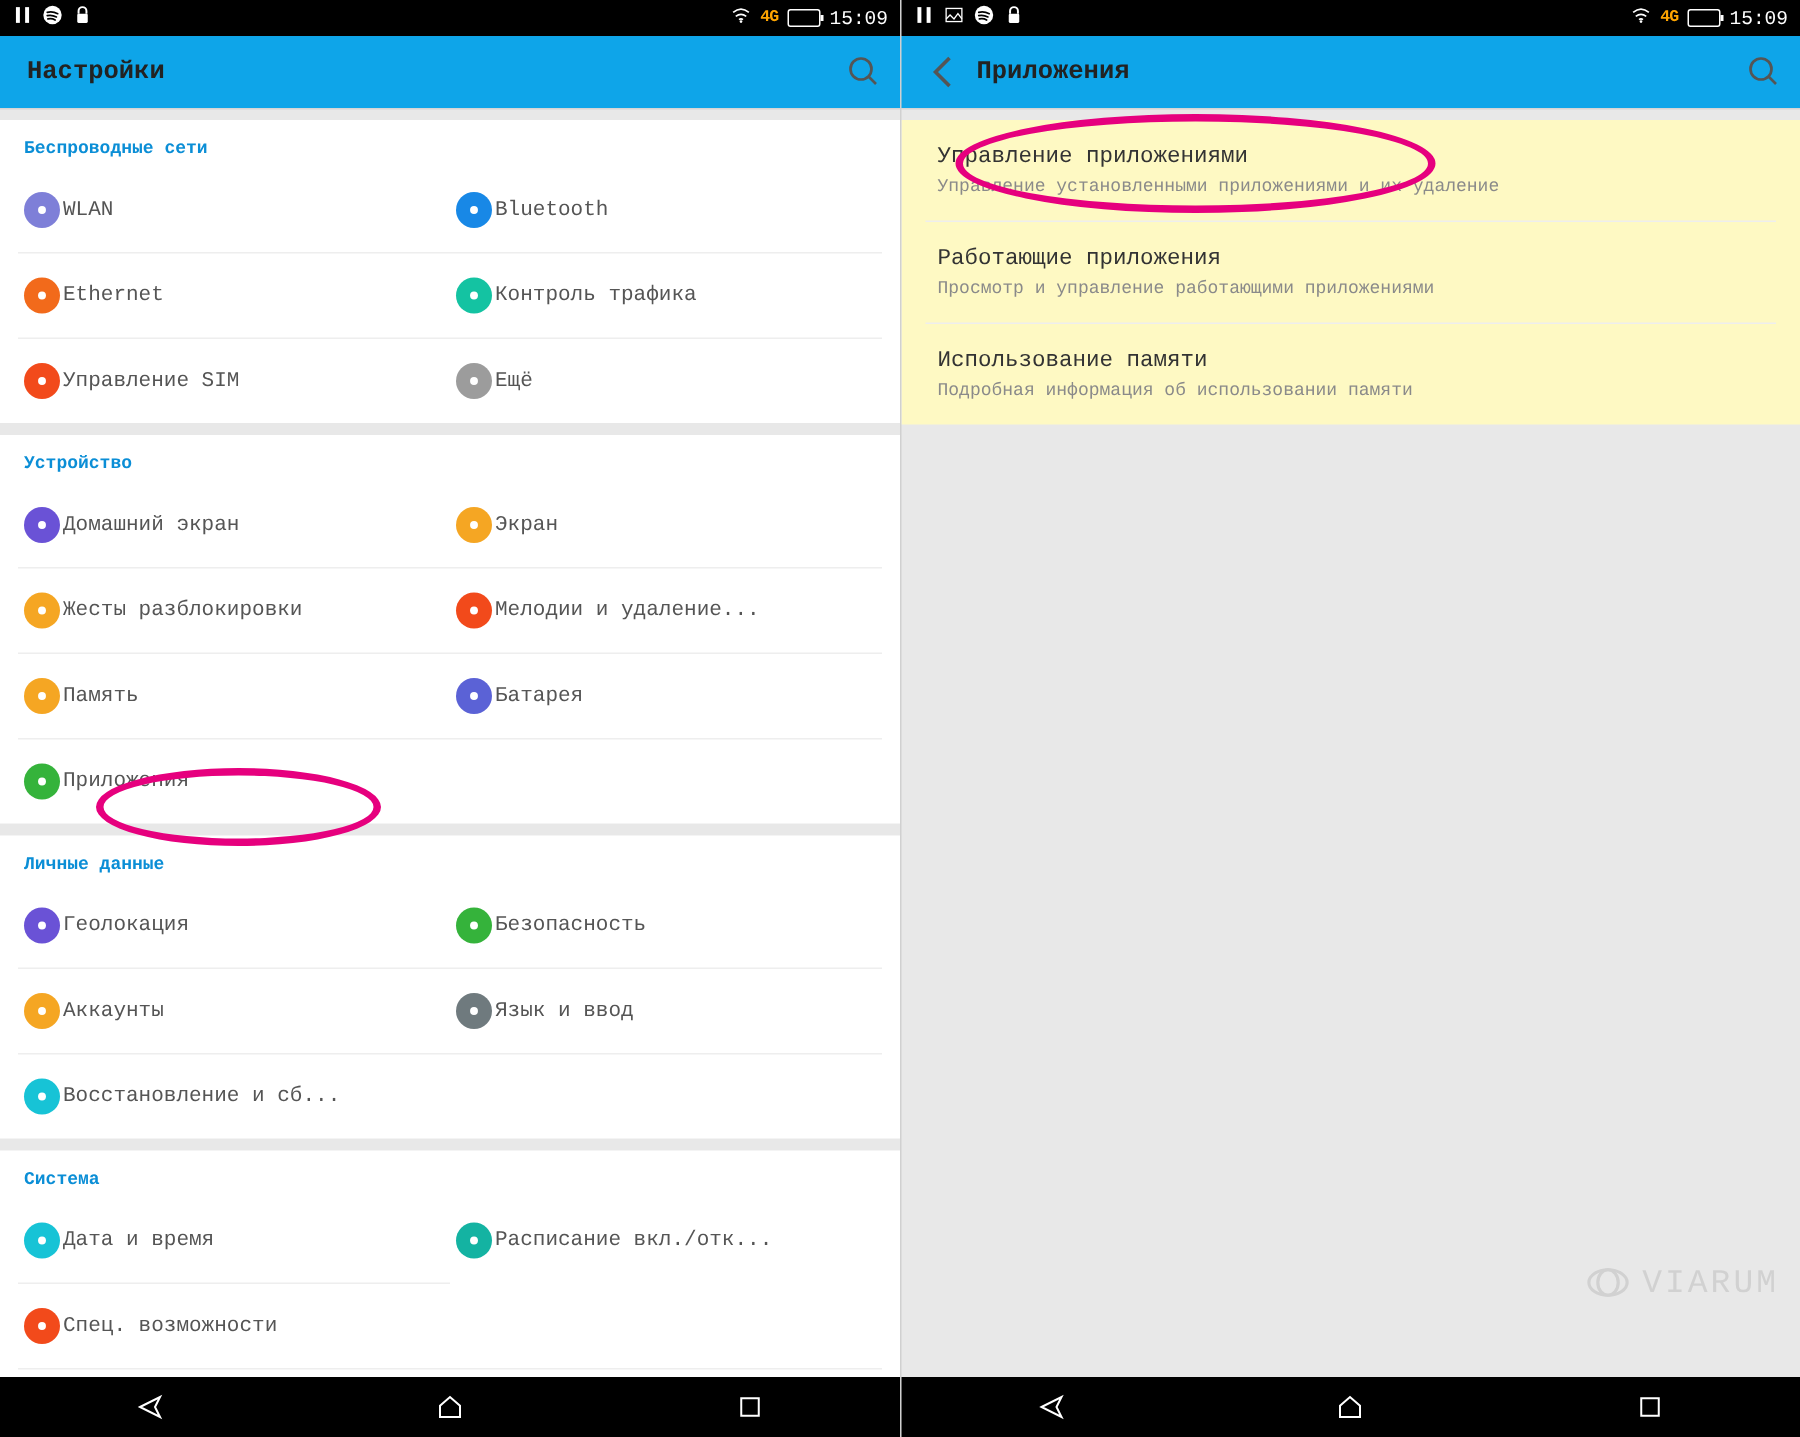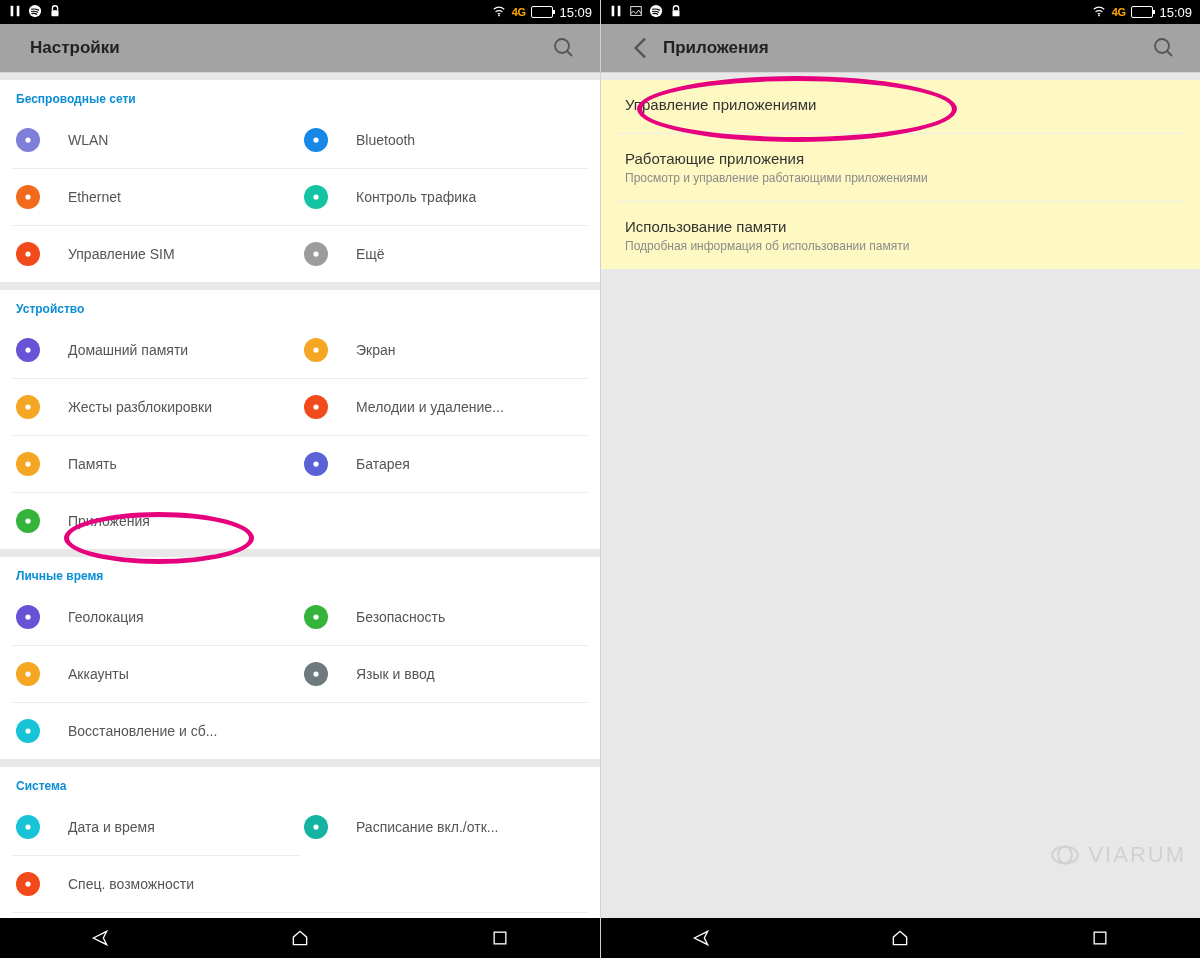--- a/index.html
+++ b/index.html
@@ -1,43 +1,43 @@
 <!DOCTYPE html>
 <html><head>
 <meta charset="utf-8">
 <style>
   * { box-sizing: border-box; margin: 0; padding: 0; }
   html, body { width: 1200px; height: 958px; font-family: "Helvetica Neue", Arial, sans-serif; background:#e8e8e8; overflow:hidden; }
-  .root { display:flex; width:1200px; height:847px; }
+  .root { display:flex; width:1200px; height:847px;font-family:Liberation Mono, monospace; }
   .pane { width:600px; height:958px; position:relative; display:flex; flex-direction:column; background:#e8e8e8; }
   .pane + .pane { border-left:1px solid #d0d0d0; }
 
   
   .statusbar { height:24px; background:#000; color:#fff; display:flex; align-items:center; padding:0 8px; font-size:12px; justify-content:space-between; }
   .statusbar .left, .statusbar .right { display:flex; align-items:center; gap:6px; }
   .statusbar svg { width:14px; height:14px; fill:#fff; }
   .statusbar .net { color:#ffa500; font-weight:bold; font-size:11px; letter-spacing:-0.5px; }
   .statusbar .batt { width:22px; height:12px; border:1px solid #fff; border-radius:2px; position:relative; }
   .statusbar .batt::after { content:""; position:absolute; right:-3px; top:3px; width:2px; height:4px; background:#fff; }
   .statusbar .batt .fill { background:#fff; height:100%; width:85%; }
   .statusbar .time { font-size:13px; font-weight:500; }
 
   
-  .appbar { height:48px; background:#a3a3a3; display:flex; align-items:center; padding:0 24px; box-shadow:0 1px 0 rgba(0,0,0,0.08); position:relative; z-index:2; }
+  .appbar { height:48px; background:#0ea5e9; display:flex; align-items:center; padding:0 12px; box-shadow:0 1px 0 rgba(0,0,0,0.08); position:relative; z-index:2; }
   .appbar .back { width:32px; display:flex; align-items:center; justify-content:center; }
   .appbar .title { font-size:17px; font-weight:600; color:#222; padding-left:6px; }
   .appbar .search { margin-left:auto; width:24px; height:24px; }
   .appbar svg { stroke:#555; fill:none; stroke-width:1.8; }
 
   
   .content { flex:1; overflow:hidden; position:relative; }
   .card { margin:8px 0 0 0; background:#fff; padding:0 12px; }
   .section-title { color:#0b8ed6; font-size:12px; font-weight:600; padding:12px 4px 6px; }
   .grid { display:flex; flex-wrap:wrap; }
-  .item { width:50%; display:flex; align-items:center; gap:28px; padding:16px 4px; border-top:1px solid #eee; }
+  .item { width:50%; display:flex; align-items:center; gap:2px; padding:16px 4px; border-top:1px solid #eee; }
   .item.full { width:100%; }
   .item .icon { width:24px; height:24px; border-radius:50%; display:flex; align-items:center; justify-content:center; color:#fff; flex-shrink:0; }
   .item .icon svg { width:14px; height:14px; fill:#fff; }
   .item .label { font-size:14px; color:#555; white-space:nowrap; overflow:hidden; text-overflow:ellipsis; }
   .grid .item:nth-child(-n+2){ border-top:none; }
   .grid .item:nth-child(1):last-child{ border-top:none; }
 
   
   .list { background:#fef9c3; margin-top:8px; padding:0 16px; }
   .row { padding:16px 8px; border-bottom:1px solid #eee; }
@@ -157,21 +157,21 @@
         </div>
         <div class="card">
           <div class="section-title">Устройство</div>
           <div class="grid">
             <div class="item">
               <span class="icon" style="background: rgb(106, 82, 214);">
                 <svg viewBox="0 0 16 16">
                   <circle cx="8" cy="8" r="3"></circle>
                 </svg>
               </span>
-              <span class="label">Домашний памяти</span>
+              <span class="label">Домашний экран</span>
             </div>
             <div class="item">
               <span class="icon" style="background: rgb(245, 166, 35);">
                 <svg viewBox="0 0 16 16">
                   <circle cx="8" cy="8" r="3"></circle>
                 </svg>
               </span>
               <span class="label">Экран</span>
             </div>
             <div class="item">
@@ -210,21 +210,21 @@
               <span class="icon" style="background: rgb(53, 179, 59);">
                 <svg viewBox="0 0 16 16">
                   <circle cx="8" cy="8" r="3"></circle>
                 </svg>
               </span>
               <span class="label">Приложения</span>
             </div>
           </div>
         </div>
         <div class="card">
-          <div class="section-title">Личные время</div>
+          <div class="section-title">Личные данные</div>
           <div class="grid">
             <div class="item">
               <span class="icon" style="background: rgb(106, 82, 214);">
                 <svg viewBox="0 0 16 16">
                   <circle cx="8" cy="8" r="3"></circle>
                 </svg>
               </span>
               <span class="label">Геолокация</span>
             </div>
             <div class="item">
@@ -355,20 +355,21 @@
             <circle cx="10" cy="10" r="7"></circle>
             <line x1="20" y1="20" x2="15" y2="15"></line>
           </svg>
       </span>
     </div>
 
     <div class="content">
       <div class="list" id="right-list">
           <div class="row">
             <div class="t1">Управление приложениями</div>
+            <div class="t2">Управление установленными приложениями и их удаление</div>
           </div>
           <div class="row">
             <div class="t1">Работающие приложения</div>
             <div class="t2">Просмотр и управление работающими приложениями</div>
           </div>
           <div class="row">
             <div class="t1">Использование памяти</div>
             <div class="t2">Подробная информация об использовании памяти</div>
           </div>
         </div>

